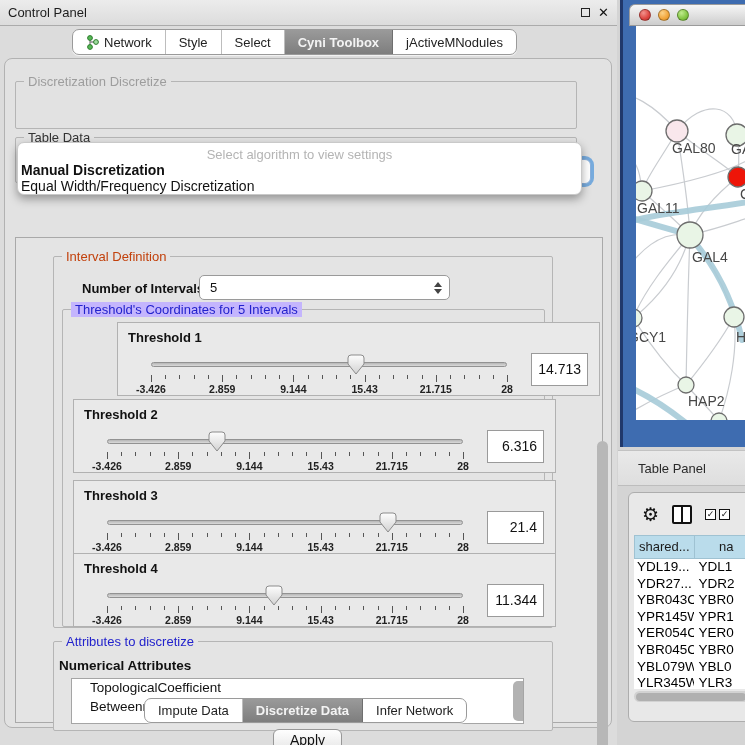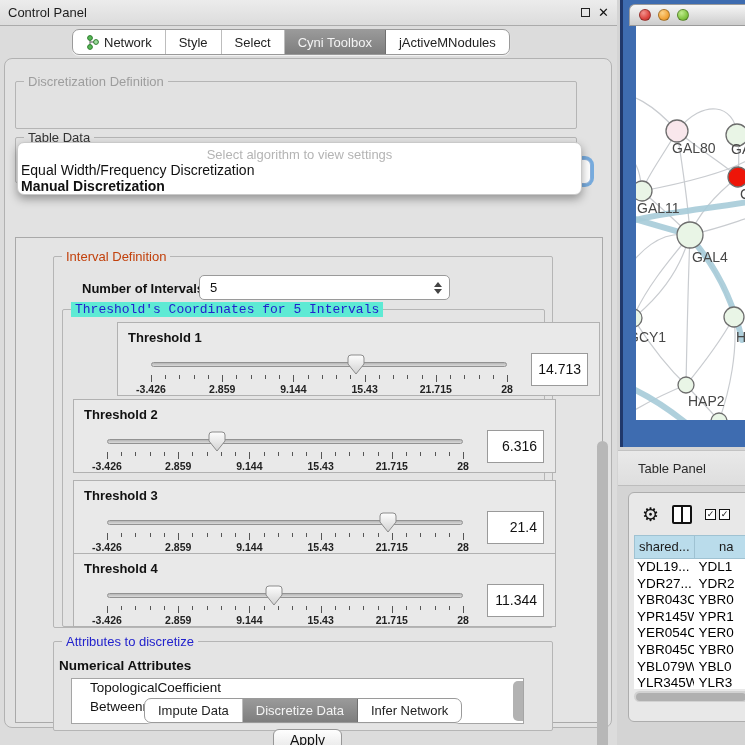--- a/index.html
+++ b/index.html
@@ -16,21 +16,21 @@
   .float-sq { width:9px; height:9px; border:1.5px solid #222; display:inline-block; }
   .close-x { font-size:13px; font-weight:bold; color:#111; line-height:1; }
 
   
   .seg { position:absolute; display:flex; background:#fff; border:1px solid #9a9a9a;
     border-radius:7px; overflow:hidden; height:26px; box-shadow:0 1px 1px rgba(255,255,255,.7); }
   .seg .sg { font-size:13px; color:#222; display:flex; align-items:center; gap:4px;
     padding:0 13px; border-right:1px solid #bdbdbd; white-space:nowrap; }
   .seg .sg:last-child { border-right:none;align-items:center; }
   .seg .sg.sel { background:linear-gradient(#9a9a9a,#7e7e7e); color:#f4f4f4;
-    border-right:1px solid #6f6f6f; }
+    border-right:1px solid #6f6f6f;font-weight:bold; }
 
   .cp-body { position:absolute; left:4px; top:58px; width:608px; height:670px;
     background:#e2e2e2; border:1px solid #b2b2b2; border-radius:8px; }
 
   
   .group { position:absolute; border:1px solid #b5b5b5; border-radius:2px; }
   .gtitle { position:absolute; top:-8px; left:8px; padding:0 4px; font-size:13px;
     background:#e2e2e2; white-space:nowrap; }
   .gtitle.gray { color:#9d9d9d; }
   .gtitle.green { color:#c2410c; }
@@ -163,58 +163,58 @@
         <span>Cyni Toolbox</span>
       </span>
     <span class="sg">
         <span>jActiveMNodules</span>
       </span>
   </div>
 
   <div class="cp-body">
 
     <div class="group" style="left:10px; top:22px; width:562px; height:48px;">
-      <span class="gtitle gray">Discretization Definition</span>
+      <span class="gtitle gray">Discretization Discretize</span>
     </div>
 
     <div class="focus-combo"></div>
 
     <div class="group" style="left:10px; top:78px; width:562px; height:46px;">
       <span class="gtitle" style="color:#333;">Table Data</span>
       <div class="combo" style="left:8px; top:14px; width:545px; height:25px;">
         <span>galFiltered.sif default node</span>
         <span class="stepper">
             <i class="up"></i>
             <i class="dn"></i>
           </span>
       </div>
     </div>
 
     <div class="popup">
       <div class="hint">Select algorithm to view settings</div>
+      <div class="opt bold">Manual Discretization</div>
       <div class="opt">Equal Width/Frequency Discretization</div>
-      <div class="opt bold">Manual Discretization</div>
     </div>
 
     <div class="scrollpane">
 
       <div class="group" style="left:37px; top:18px; width:500px; height:372px; background:#e4e4e4;">
         <span class="gtitle green" style="background:#e4e4e4;">Interval Definition</span>
 
         <span style="position:absolute; left:28px; top:24px; font-size:13px; font-weight:bold; color:#111;">Number of Intervals</span>
         <div class="combo" style="left:145px; top:18px; width:251px; height:25px;">
           <span>5</span>
           <span class="stepper">
               <i class="up"></i>
               <i class="dn"></i>
             </span>
         </div>
 
         <div class="group" style="left:8px; top:52px; width:483px; height:318px; background:#e4e4e4;">
-          <span class="gtitle blue" style="background:#5eead4;font-family:Liberation Mono, monospace;">Threshold's Coordinates for 5 Intervals</span>
+          <span class="gtitle blue" style="background:#c4b5fd;">Threshold's Coordinates for 5 Intervals</span>
         </div>
 
       </div>
 
       <div class="th-block" style="top:84px;margin-left:44px;">
         <span class="th-label">Threshold 1</span>
         <div class="th-track"></div>
         <div class="th-value">14.713</div>
       <span class="tick major" style="left: 33px;"></span>
           <span class="tick minor" style="left: 47.24px;"></span>

